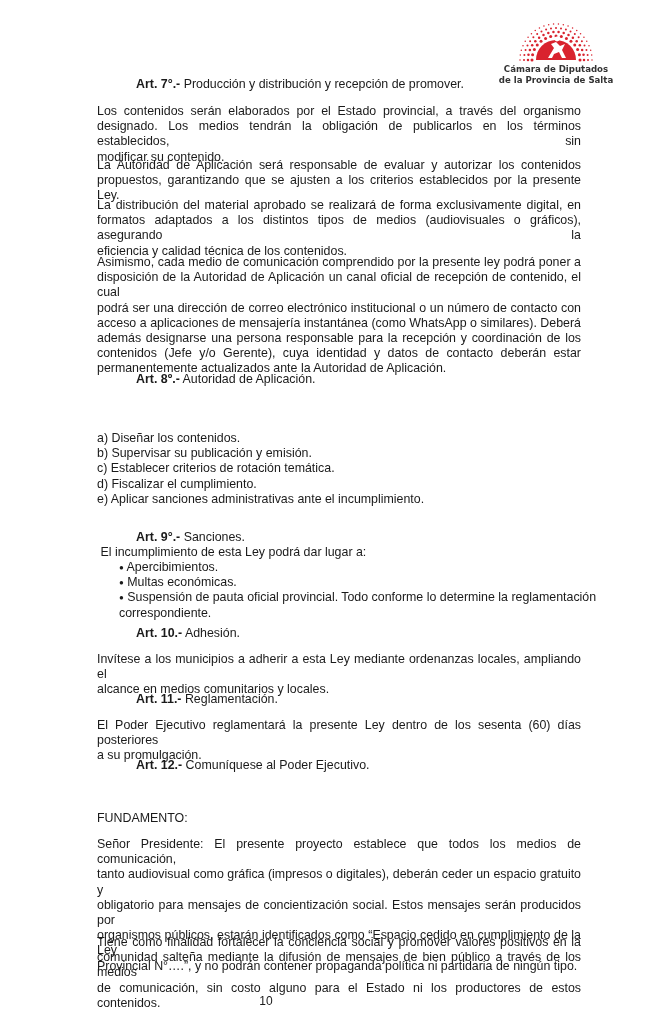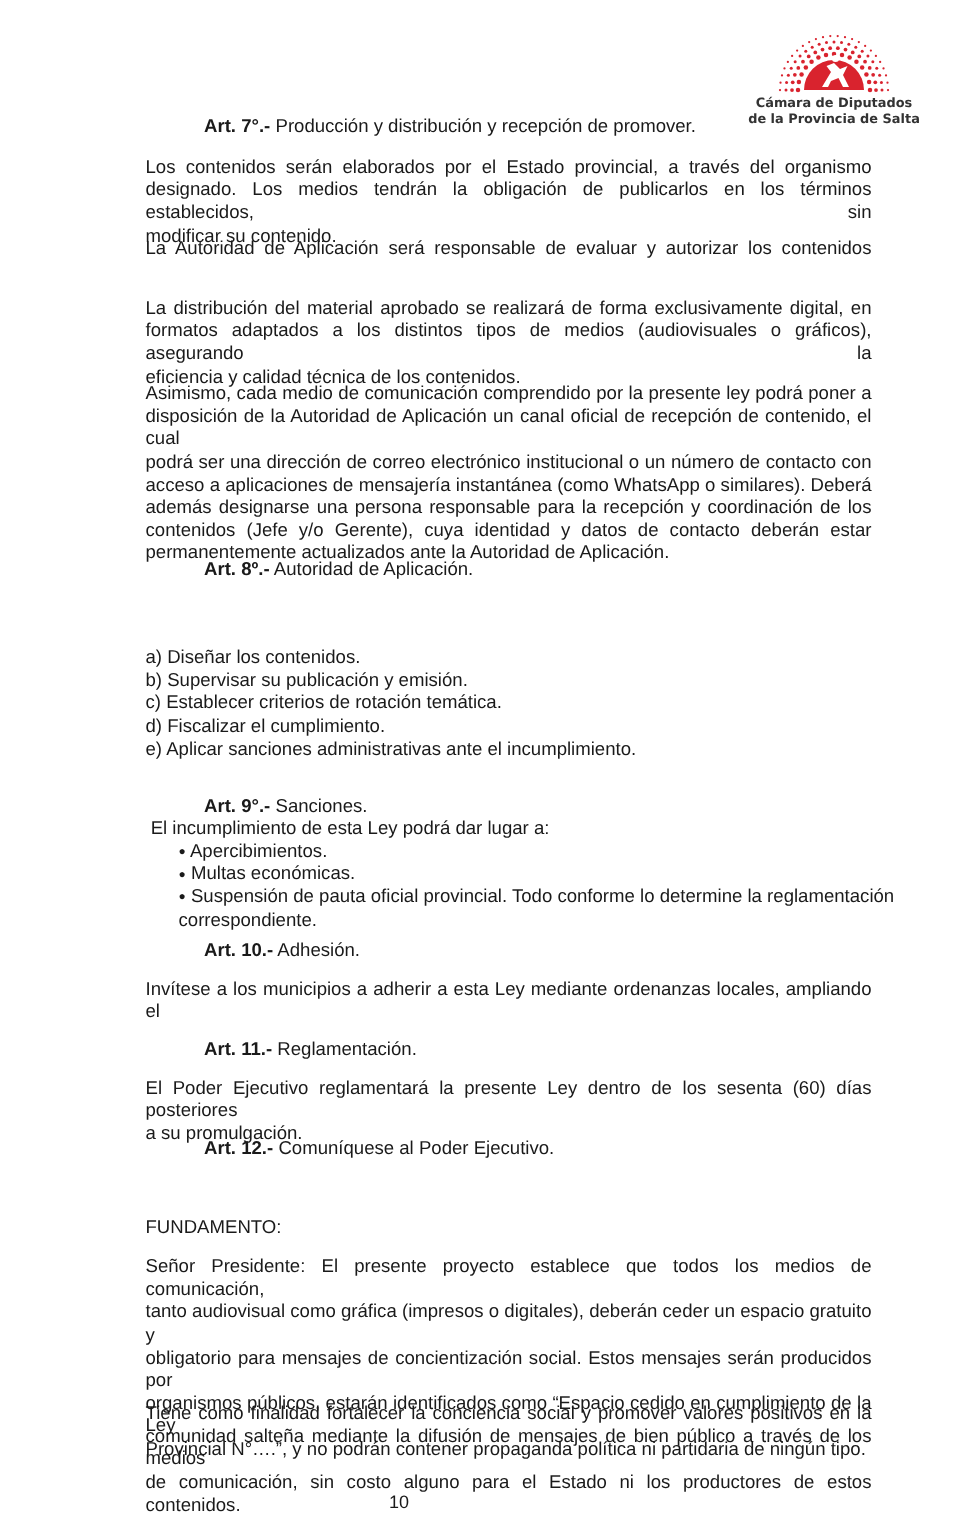--- a/index.html
+++ b/index.html
@@ -123,20 +123,21 @@
   </div>
 
   <div class="j" style="top:104px;">
     <span class="ln">Los contenidos serán elaborados por el Estado provincial, a través del organismo</span>
     <span class="ln">designado. Los medios tendrán la obligación de publicarlos en los términos establecidos, sin</span>
     <span class="ln last">modificar su contenido.</span>
   </div>
 
   <div class="j" style="top:158px;">
     <span class="ln">La Autoridad de Aplicación será responsable de evaluar y autorizar los contenidos</span>
+    <span class="ln last">propuestos, garantizando que se ajusten a los criterios establecidos por la presente Ley.</span>
   </div>
 
   <div class="j" style="top:198px;">
     <span class="ln">La distribución del material aprobado se realizará de forma exclusivamente digital, en</span>
     <span class="ln">formatos adaptados a los distintos tipos de medios (audiovisuales o gráficos), asegurando la</span>
     <span class="ln last">eficiencia y calidad técnica de los contenidos.</span>
   </div>
 
   <div class="j" style="top:255px;">
     <span class="ln">Asimismo, cada medio de comunicación comprendido por la presente ley podrá poner a</span>
@@ -171,20 +172,21 @@
     <div><span style="font-size:8px; vertical-align:1px;">●</span> <span>Suspensión de pauta oficial provincial. Todo conforme lo determine la reglamentación</span></div>
     <div>correspondiente.</div>
   </div>
 
   <div class="t" style="left:136px; top:626px;">
     <b>Art. 10.-</b>
     <span>Adhesión.</span>
   </div>
   <div class="j" style="top:652px;">
     <span class="ln">Invítese a los municipios a adherir a esta Ley mediante ordenanzas locales, ampliando el</span>
+    <span class="ln last">alcance en medios comunitarios y locales.</span>
   </div>
 
   <div class="t" style="left:136px; top:692px;">
     <b>Art. 11.-</b>
     <span>Reglamentación.</span>
   </div>
   <div class="j" style="top:718px;">
     <span class="ln">El Poder Ejecutivo reglamentará la presente Ley dentro de los sesenta (60) días posteriores</span>
     <span class="ln last">a su promulgación.</span>
   </div>

